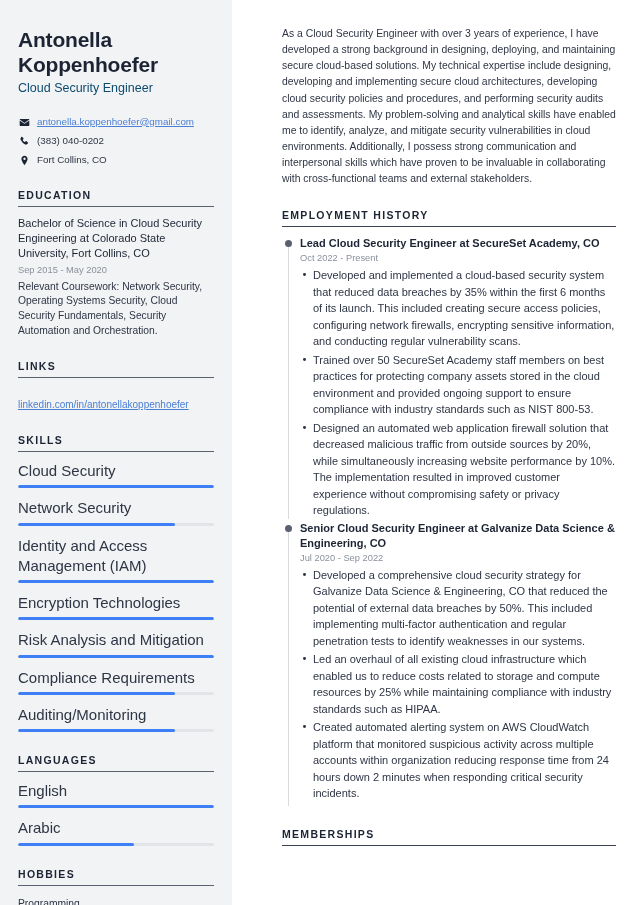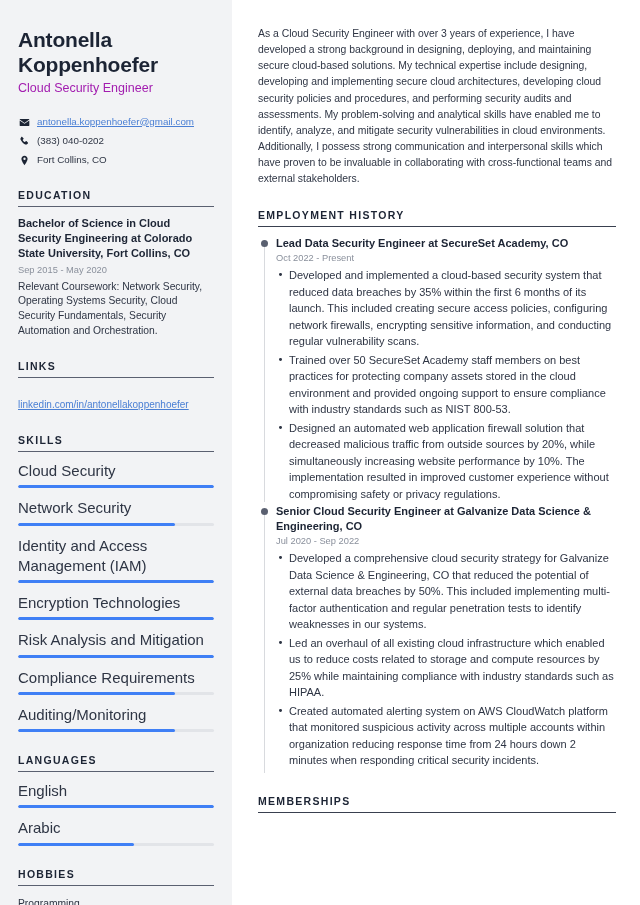--- a/index.html
+++ b/index.html
@@ -11,41 +11,42 @@
     font-family: "Liberation Sans", sans-serif;
     overflow: hidden;
   }
 
   .page {
     position: relative;
     width: 640px;
     height: 905px;
     display: flex;
     background: #ffffff;
+    gap: 24px;
   }
 
   
   .sidebar {
     width: 232px;
     min-width: 232px;
     background: #f2f3f5;
     padding: 28px 18px 0 18px;
   }
 
   .name {
     font-size: 21px;
     font-weight: bold;
     line-height: 1.17;
     color: #1c2434;
     letter-spacing: -0.2px;
   }
 
   .job-title {
     font-size: 12.5px;
-    color: #a21caf;
+    color: #0c4a6e;
     margin-top: 4px;
     font-weight: normal;
   }
 
   .contact-list { margin-top: 20px; }
 
   .contact-row {
     display: flex;
     align-items: center;
     gap: 7px;
@@ -82,21 +83,21 @@
     font-weight: bold;
     letter-spacing: 1.3px;
     color: #1c2434;
     padding-bottom: 5px;
     border-bottom: 1.6px solid #5a6070;
     margin-bottom: 9px;
   }
 
   .edu-degree {
     font-size: 11px;
-    font-weight: bold;
+    font-weight: normal;
     color: #1c2434;
     line-height: 1.38;
   }
 
   .edu-date {
     font-size: 9.3px;
     color: #8a909c;
     margin-top: 2px;
     line-height: 1.3;
   }
@@ -405,21 +406,21 @@
 
     <section class="main-section">
       <p class="profile-text">As a Cloud Security Engineer with over 3 years of experience, I have developed a strong background in designing, deploying, and maintaining secure cloud-based solutions. My technical expertise include designing, developing and implementing secure cloud architectures, developing cloud security policies and procedures, and performing security audits and assessments. My problem-solving and analytical skills have enabled me to identify, analyze, and mitigate security vulnerabilities in cloud environments. Additionally, I possess strong communication and interpersonal skills which have proven to be invaluable in collaborating with cross-functional teams and external stakeholders.</p>
     </section>
 
     <section class="main-section">
       <h2 class="main-heading">EMPLOYMENT HISTORY</h2>
       <div class="timeline" id="employment-list">
           <div class="tl-entry">
             <div class="tl-line"></div>
-            <div class="entry-title">Lead Data Security Engineer at SecureSet Academy, CO</div>
+            <div class="entry-title">Lead Cloud Security Engineer at SecureSet Academy, CO</div>
             <div class="entry-date">Oct 2022 - Present</div>
             <ul class="bullets">
               <li class="bullet">Developed and implemented a cloud-based security system that reduced data breaches by 35% within the first 6 months of its launch. This included creating secure access policies, configuring network firewalls, encrypting sensitive information, and conducting regular vulnerability scans.</li>
               <li class="bullet">Trained over 50 SecureSet Academy staff members on best practices for protecting company assets stored in the cloud environment and provided ongoing support to ensure compliance with industry standards such as NIST 800-53.</li>
               <li class="bullet">Designed an automated web application firewall solution that decreased malicious traffic from outside sources by 20%, while simultaneously increasing website performance by 10%. The implementation resulted in improved customer experience without compromising safety or privacy regulations.</li>
             </ul>
           </div>
           <div class="tl-entry">
             <div class="tl-line"></div>
             <div class="entry-title">Senior Cloud Security Engineer at Galvanize Data Science &amp; Engineering, CO</div>

